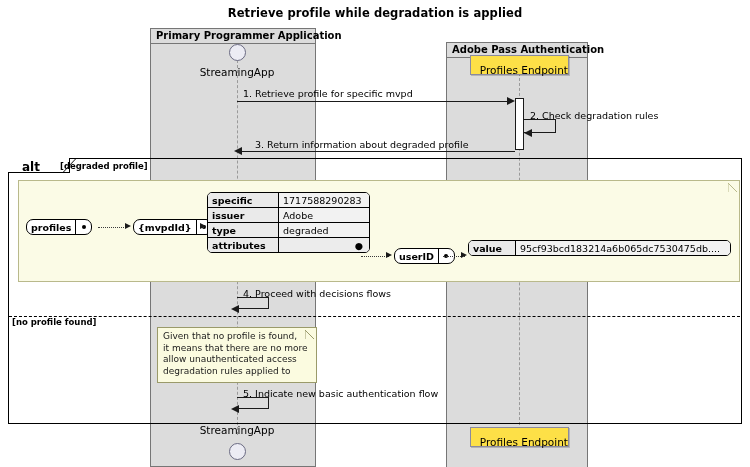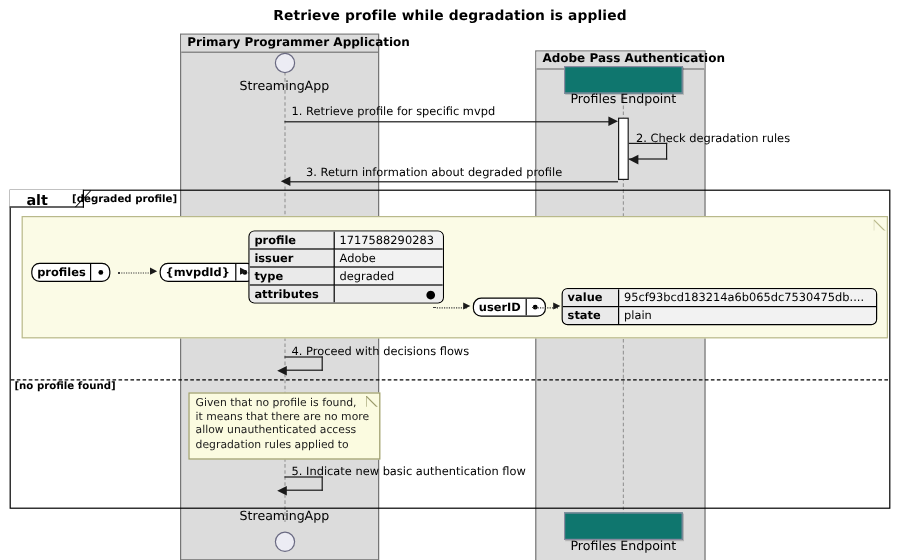--- a/index.html
+++ b/index.html
@@ -47,23 +47,23 @@
   #actor-head-top{left:229px;top:44px;}
   #actor-head-bottom{left:229px;top:443px;}
   .actor-label{
     font-size:10.5px;color:#000;white-space:nowrap;text-align:center;
   }
   #actor-label-top{left:177px;top:66px;width:120px;}
   #actor-label-bottom{left:177px;top:424px;width:120px;}
 
   
   .participant-box{
-    background:#0f766e;border:1px solid #8a8aa0;box-sizing:border-box;
-    font-size:10.5px;color:#000;text-align:center;white-space:nowrap;
-    padding-top:21px;box-shadow:1px 1px 0 rgba(0,0,0,.18);
+    background:#fde047;border:1px solid #8a8aa0;box-sizing:border-box;
+    font-size:10.5px;color:#000;text-align:right;white-space:nowrap;
+    padding-top:8px;box-shadow:1px 1px 0 rgba(0,0,0,.18);
   }
   #participant-profiles-endpoint-top{left:470px;top:55px;width:99px;height:20px;}
   #participant-profiles-endpoint-bottom{left:470px;top:427px;width:99px;height:20px;}
 
   
   .msg-line{height:0;border-top:1px solid #1a1a1a;}
   .msg-label{
     font-size:9.5px;color:#000;white-space:nowrap;
   }
   .arrow-right{
@@ -247,21 +247,21 @@
       <span class="dot"></span>
     </div>
 </div>
 <div class="abs link-dots" style="left:200px;top:227px;width:22px;"></div>
 <div class="abs arrow-right-sm" style="left:200px;top:223px;"></div>
 
 <div class="abs attr-table" id="table-profile">
   <table>
     <tbody>
       <tr>
-        <td class="k">profile</td>
+        <td class="k">specific</td>
         <td class="v">1717588290283</td>
       </tr>
       <tr>
         <td class="k">issuer</td>
         <td class="v">Adobe</td>
       </tr>
       <tr>
         <td class="k">type</td>
         <td class="v">degraded</td>
       </tr>
@@ -284,24 +284,20 @@
 </div>
 <div class="abs link-dots" style="left:443px;top:256px;width:22px;"></div>
 <div class="abs arrow-right-sm" style="left:461px;top:252px;"></div>
 
 <div class="abs attr-table" id="table-userid">
   <table>
     <tbody>
       <tr>
         <td class="k">value</td>
         <td class="v">95cf93bcd183214a6b065dc7530475db....</td>
-      </tr>
-      <tr>
-        <td class="k">state</td>
-        <td class="v">plain</td>
       </tr>
     </tbody>
   </table>
 </div>
 
 <div class="abs msg-label" style="left:243px;top:288px;">4. Proceed with decisions flows</div>
 <div class="abs self-msg" style="left:237px;top:297px;width:32px;height:12px;border-left:none;"></div>
 <div class="abs arrow-left" style="left:231px;top:305px;"></div>
 
 <div class="abs" id="note-balloon">

